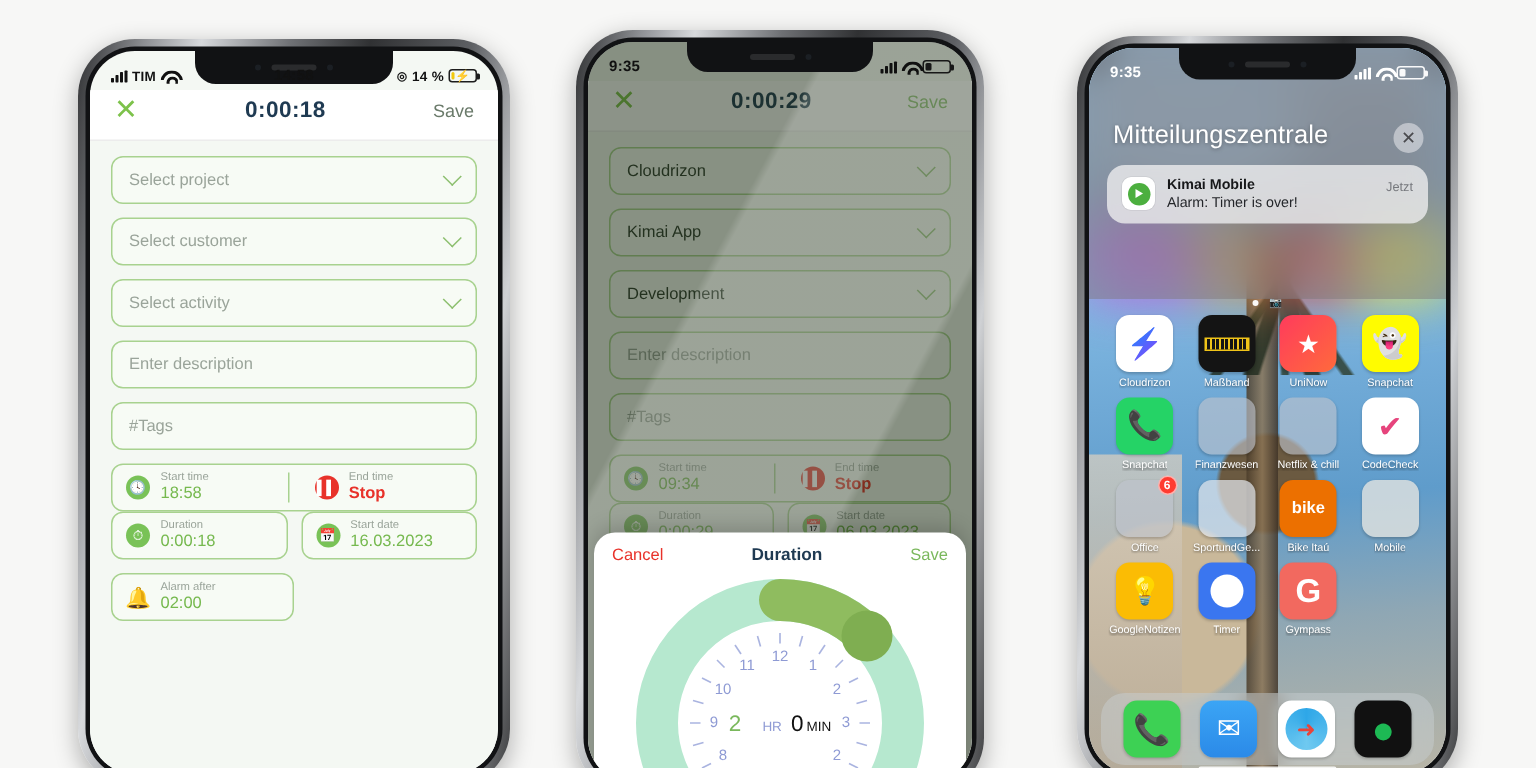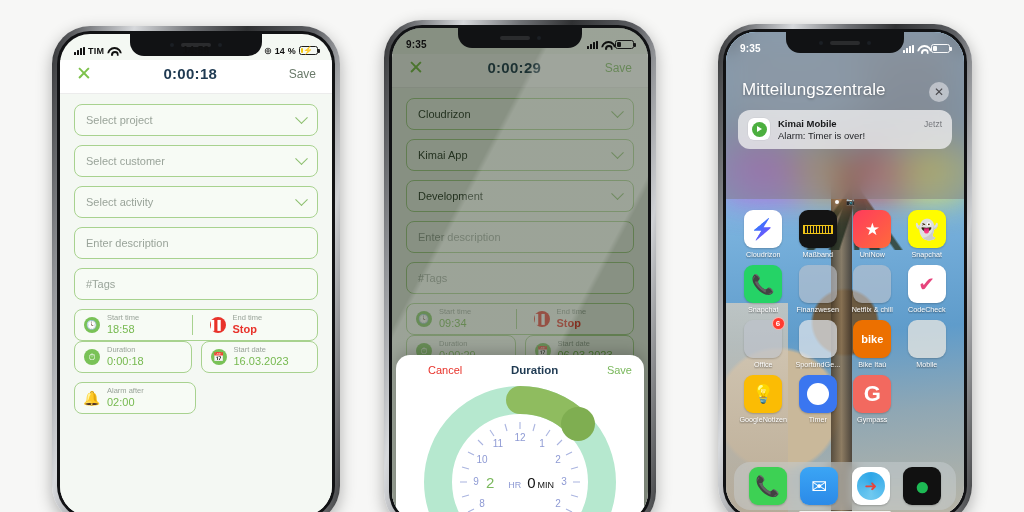--- a/index.html
+++ b/index.html
@@ -116,21 +116,21 @@
   .glare { position: absolute; inset: -10%; z-index: 33; pointer-events: none;
     background: linear-gradient(118deg, rgba(255,255,255,0) 34%, rgba(255,255,255,.17) 35%,
       rgba(255,255,255,.17) 62%, rgba(255,255,255,0) 63%); }
 
   
   .sheet {
     position: absolute; left: 4px; right: 4px; bottom: -10px; z-index: 36;
     background: #fff; border-radius: 14px; padding: 9px 12px 0 12px;
     box-shadow: 0 -3px 14px rgba(0,0,0,.2);
   }
-  .sheet-head { display: flex; justify-content: space-between; align-items: center; margin-bottom: 6px; margin-left: 20px; }
+  .sheet-head { display: flex; justify-content: space-between; align-items: center; margin-bottom: 6px; }
   .sheet-cancel { color: #e8322a; font-size: 11px; }
   .sheet-title { color: #1f3a52; font-size: 11.5px; font-weight: bold; }
   .sheet-save { color: #7ab85c; font-size: 11px; }
   .dial-wrap { position: relative; width: 100%; height: 150px; display:flex; justify-content:center; }
 
   
   .wallpaper { position: absolute; inset: 0; z-index: 1;
     background:
       radial-gradient(circle at 22% 78%, #c9b89a 0 14%, transparent 15%),
       radial-gradient(circle at 50% 60%, #6b5a41 0 10%, transparent 11%),

